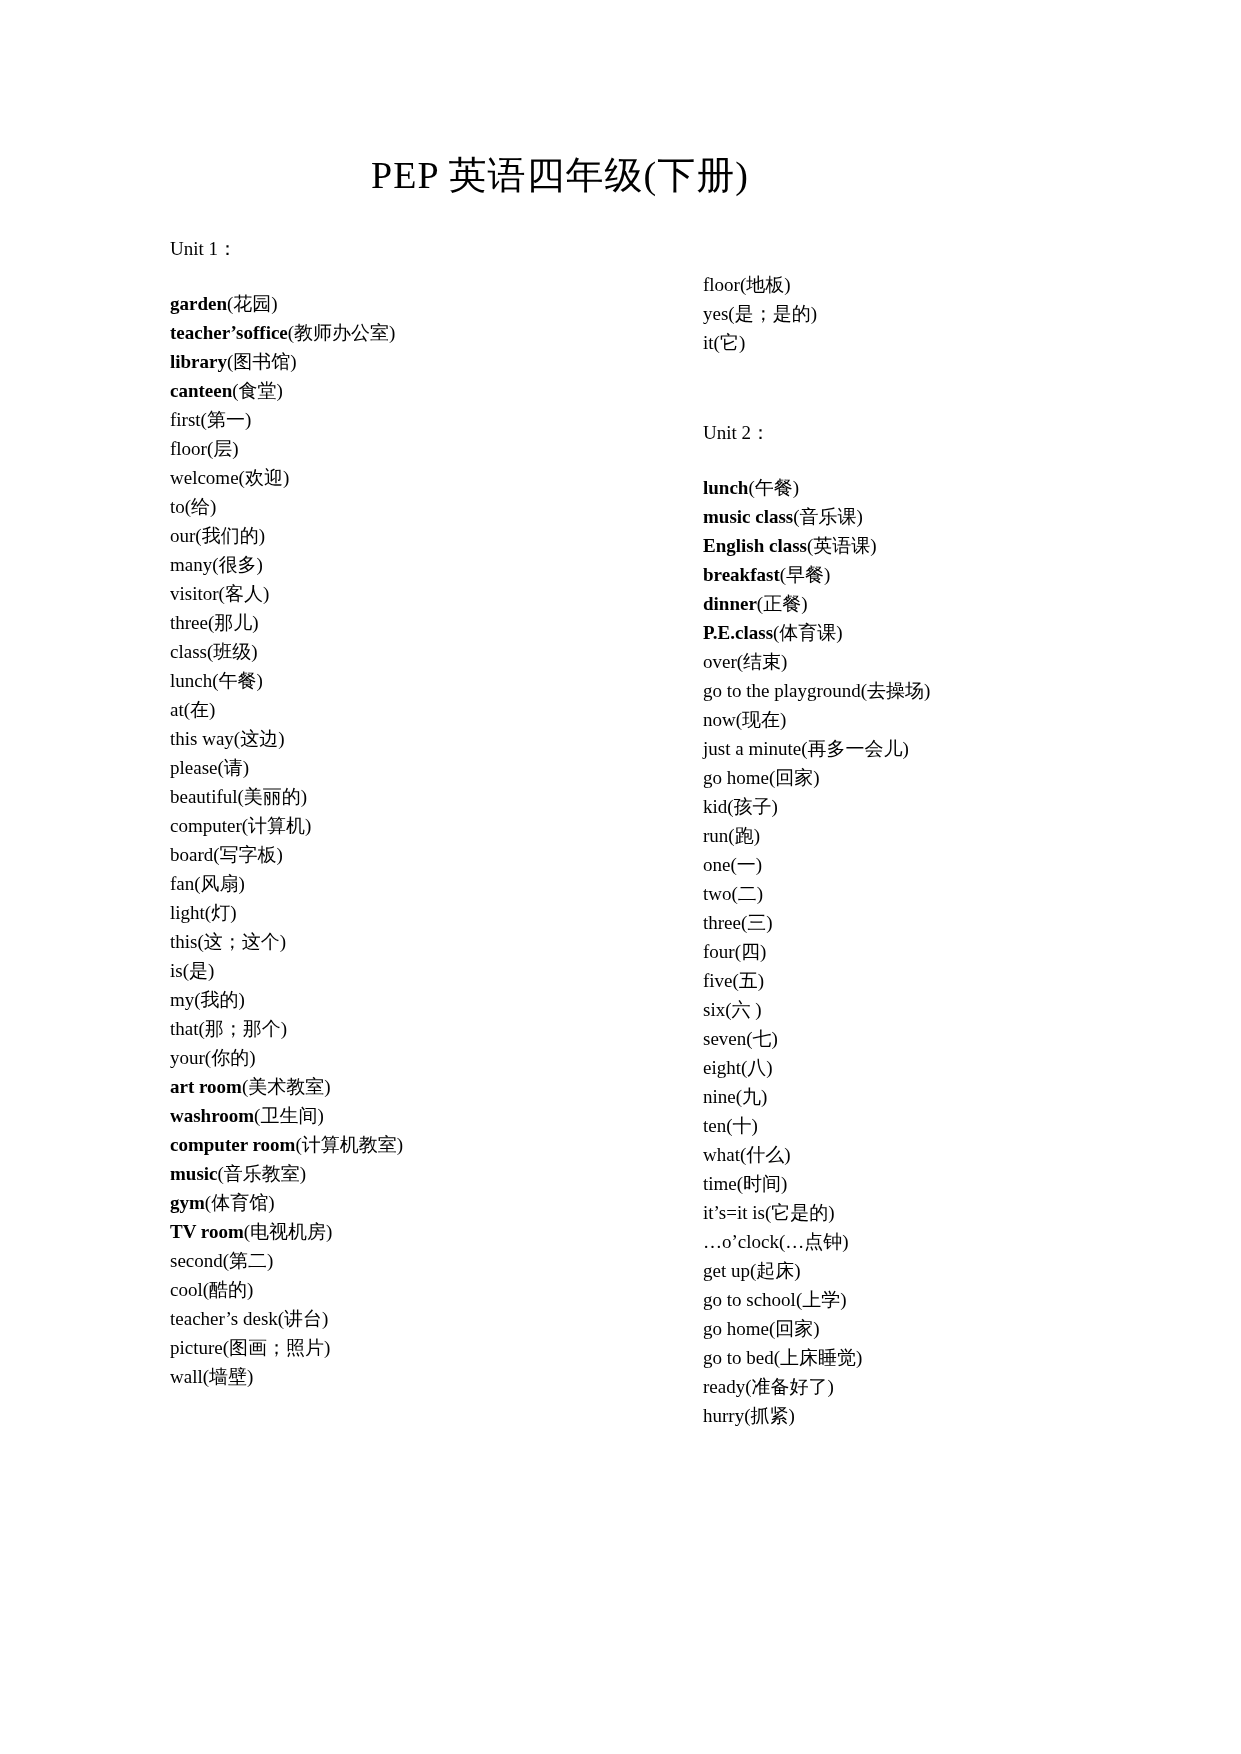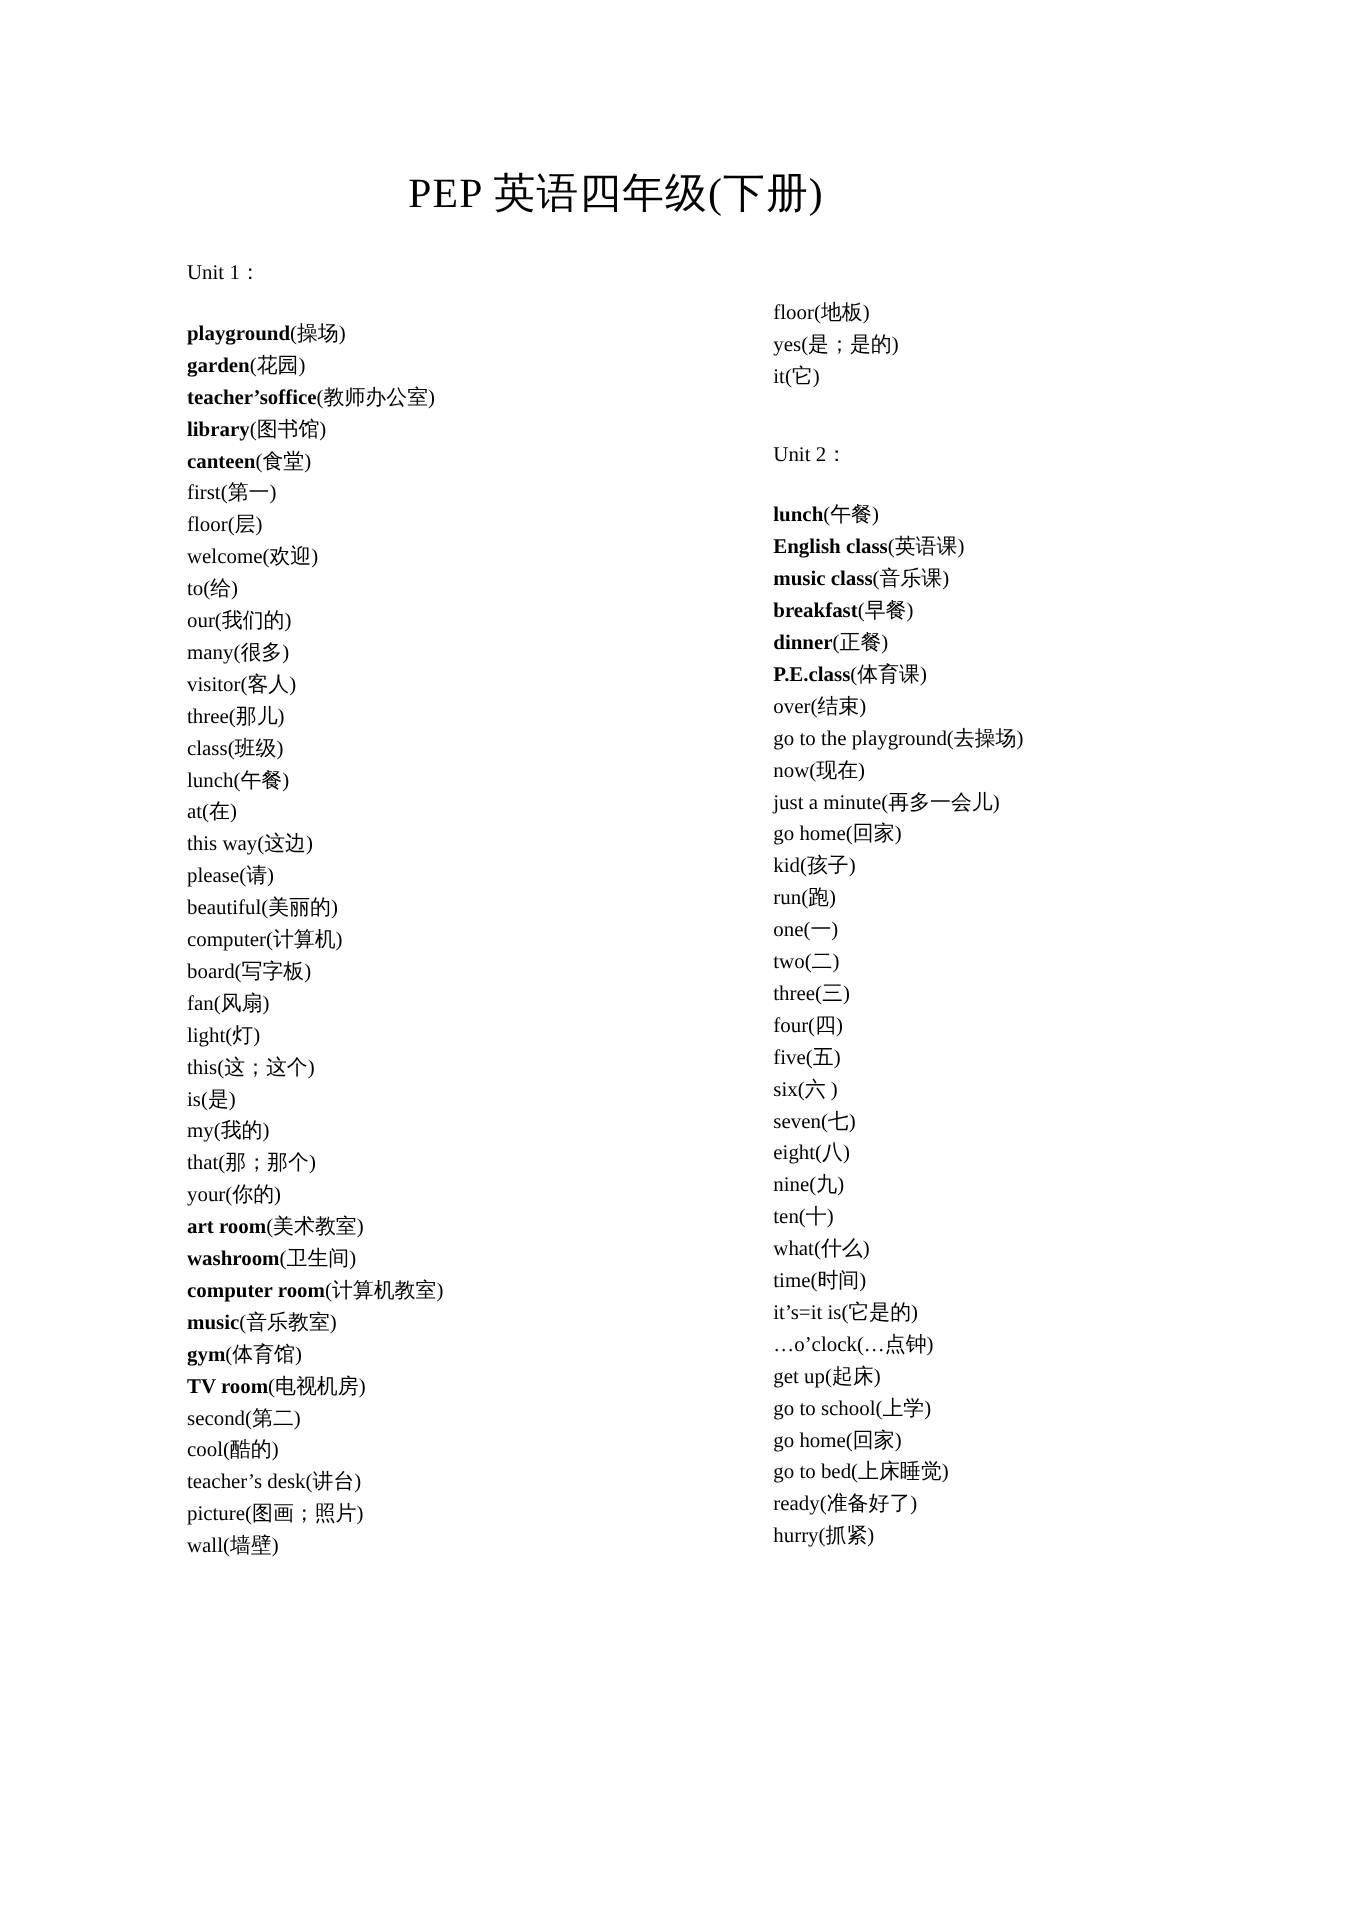--- a/index.html
+++ b/index.html
@@ -39,21 +39,21 @@
     top: 270px;
     width: 480px;
   }
   .unit-heading {
     font-size: 19px;
     font-weight: 400;
     margin: 0 0 24px 0;
     line-height: 32px;
   }
   .unit-heading.unit2 {
-    margin-top: 41px;
+    margin-top: 60px;
   }
   .vocab-list {
     margin: 0;
     padding: 0;
   }
   .vocab-item {
     font-size: 19px;
     line-height: 29px;
     height: 29px;
     white-space: nowrap;
@@ -71,21 +71,20 @@
 </head>
 <body>
 
 <div class="page">
 
   <h1 class="page-title">PEP 英语四年级(下册)</h1>
 
   <div class="col col-left">
     <h2 class="unit-heading">Unit 1：</h2>
     <div class="vocab-list" id="list-left">
-        <div class="vocab-item bold"><span class="en">playground</span><span class="zh">(操场)</span></div>
         <div class="vocab-item bold"><span class="en">garden</span><span class="zh">(花园)</span></div>
         <div class="vocab-item bold"><span class="en">teacher’soffice</span><span class="zh">(教师办公室)</span></div>
         <div class="vocab-item bold"><span class="en">library</span><span class="zh">(图书馆)</span></div>
         <div class="vocab-item bold"><span class="en">canteen</span><span class="zh">(食堂)</span></div>
         <div class="vocab-item"><span class="en">first</span><span class="zh">(第一)</span></div>
         <div class="vocab-item"><span class="en">floor</span><span class="zh">(层)</span></div>
         <div class="vocab-item"><span class="en">welcome</span><span class="zh">(欢迎)</span></div>
         <div class="vocab-item"><span class="en">to</span><span class="zh">(给)</span></div>
         <div class="vocab-item"><span class="en">our</span><span class="zh">(我们的)</span></div>
         <div class="vocab-item"><span class="en">many</span><span class="zh">(很多)</span></div>
@@ -122,22 +121,22 @@
 
   <div class="col col-right">
     <div class="vocab-list" id="list-right-top">
         <div class="vocab-item"><span class="en">floor</span><span class="zh">(地板)</span></div>
         <div class="vocab-item"><span class="en">yes</span><span class="zh">(是；是的)</span></div>
         <div class="vocab-item"><span class="en">it</span><span class="zh">(它)</span></div>
       </div>
     <h2 class="unit-heading unit2">Unit 2：</h2>
     <div class="vocab-list" id="list-right">
         <div class="vocab-item bold"><span class="en">lunch</span><span class="zh">(午餐)</span></div>
+        <div class="vocab-item bold"><span class="en">music class</span><span class="zh">(音乐课)</span></div>
         <div class="vocab-item bold"><span class="en">English class</span><span class="zh">(英语课)</span></div>
-        <div class="vocab-item bold"><span class="en">music class</span><span class="zh">(音乐课)</span></div>
         <div class="vocab-item bold"><span class="en">breakfast</span><span class="zh">(早餐)</span></div>
         <div class="vocab-item bold"><span class="en">dinner</span><span class="zh">(正餐)</span></div>
         <div class="vocab-item bold"><span class="en">P.E.class</span><span class="zh">(体育课)</span></div>
         <div class="vocab-item"><span class="en">over</span><span class="zh">(结束)</span></div>
         <div class="vocab-item"><span class="en">go to the playground</span><span class="zh">(去操场)</span></div>
         <div class="vocab-item"><span class="en">now</span><span class="zh">(现在)</span></div>
         <div class="vocab-item"><span class="en">just a minute</span><span class="zh">(再多一会儿)</span></div>
         <div class="vocab-item"><span class="en">go home</span><span class="zh">(回家)</span></div>
         <div class="vocab-item"><span class="en">kid</span><span class="zh">(孩子)</span></div>
         <div class="vocab-item"><span class="en">run</span><span class="zh">(跑)</span></div>

